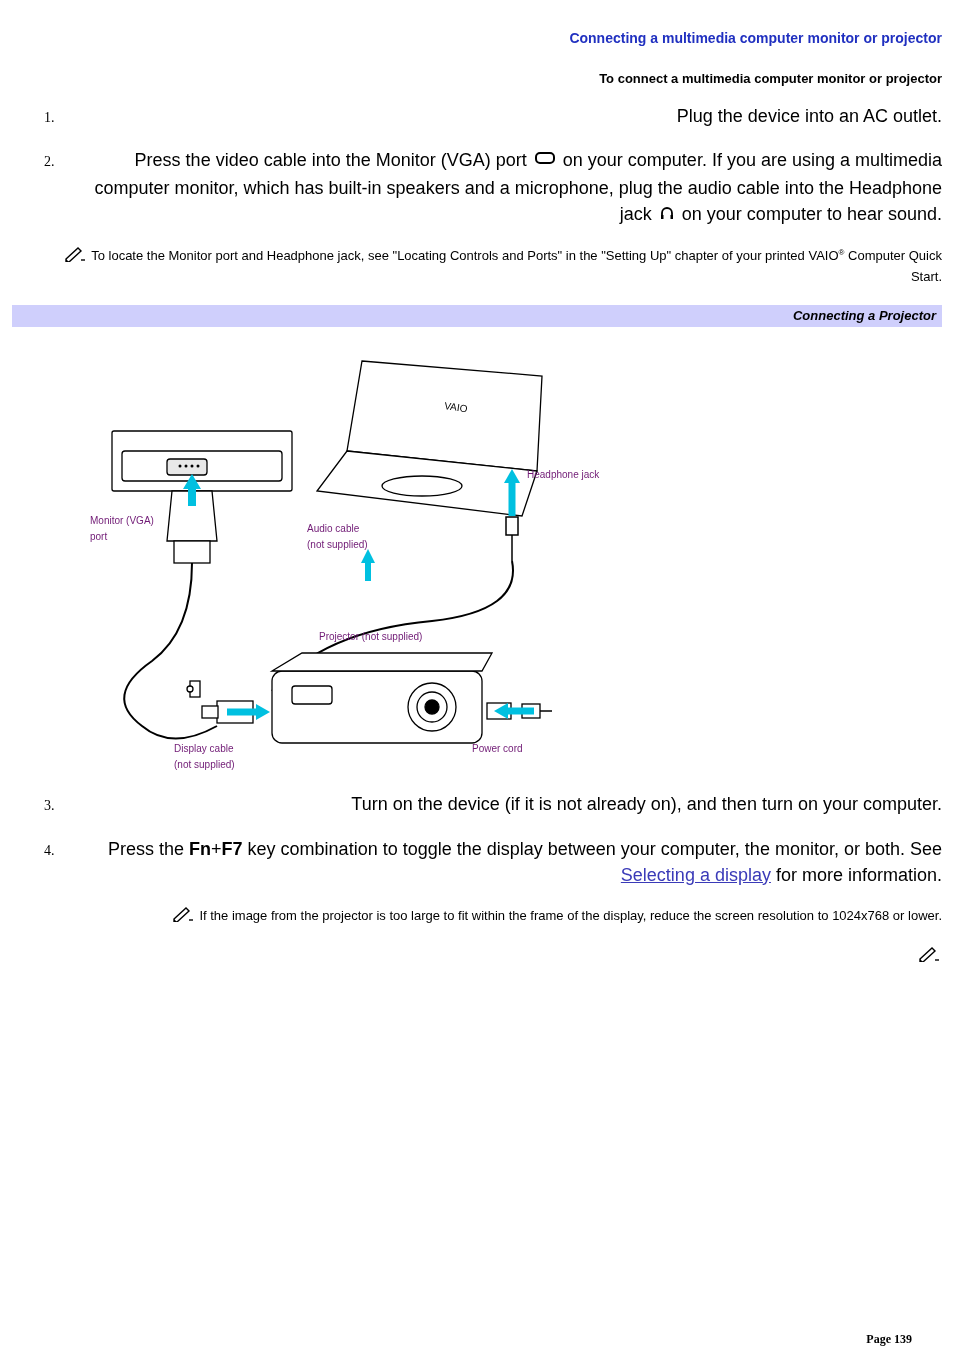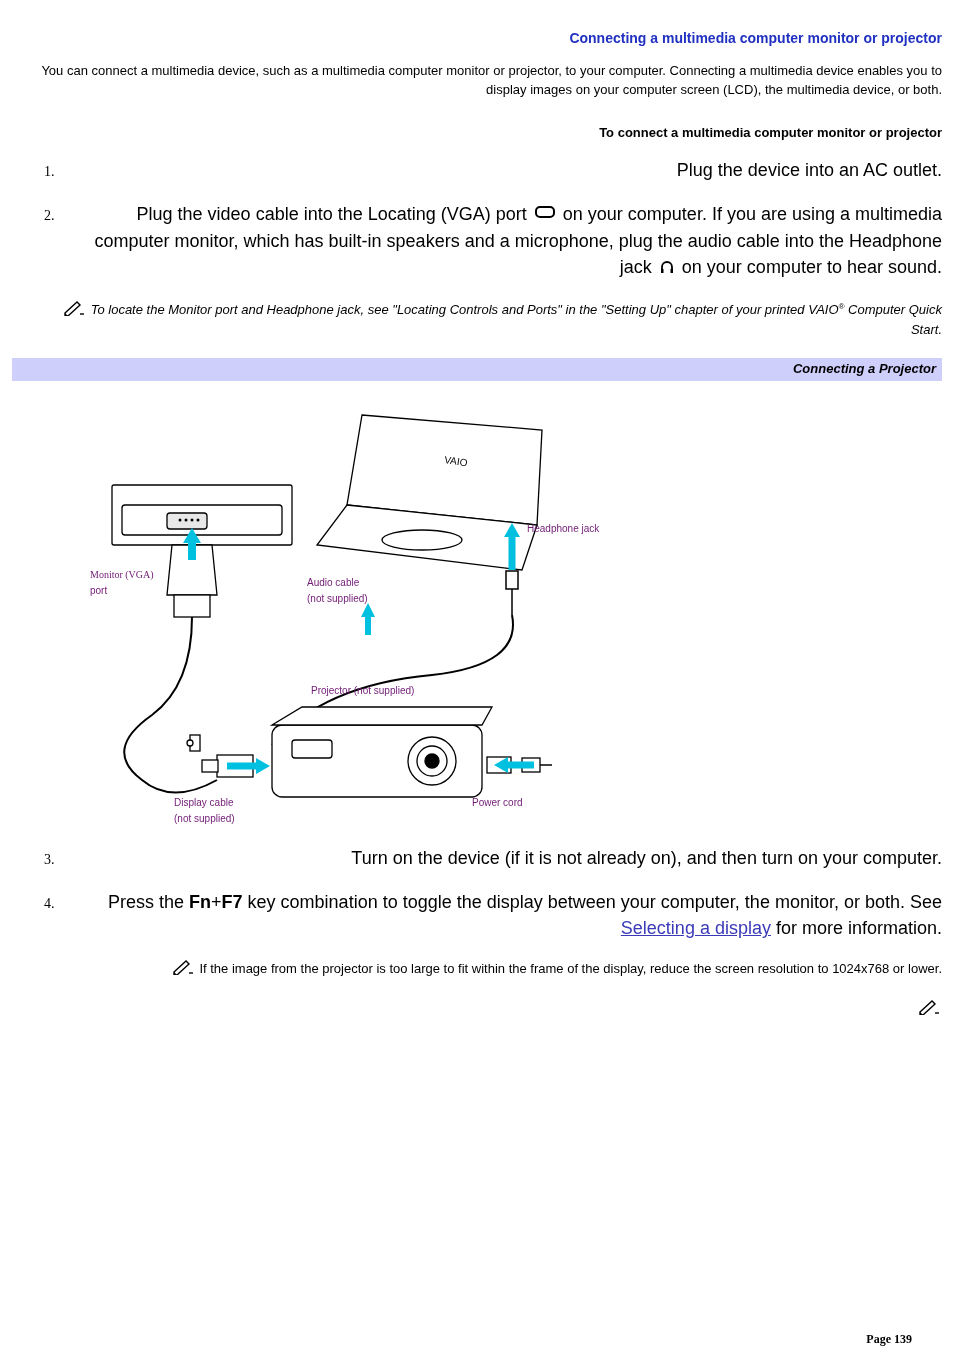--- a/index.html
+++ b/index.html
@@ -37,21 +37,20 @@
     }
     ol.steps > li > span.bodytext {
       font-family: Verdana, Geneva, sans-serif;
       font-size: 18px;
     }
     .note {
       margin: 8px 0 18px 0;
     }
     .note-indented {
       margin-left: 40px;
-      font-style: italic;
     }
     .icon-inline {
       display: inline-block;
       vertical-align: middle;
       margin: 0 2px;
     }
     .figure-caption {
       background: #cfcffc;
       font-style: italic;
       font-weight: bold;
@@ -94,31 +93,30 @@
     }
     sup.reg { font-size: 8px; vertical-align: super; }
   </style>
 </head>
 <body>
 
 <div class="page-wrap">
 
   <h2 class="title">Connecting a multimedia computer monitor or projector</h2>
 
-  <p class="intro">You can connect a multimedia device, such as a multimedia computer monitor or projector, to your computer. Connecting a multimedia device enables you to display images on your computer screen (LCD), the multimedia device, or both.</p>
 
   <p class="subhead">To connect a multimedia computer monitor or projector</p>
 
   <ol class="steps">
     <li>
       <span class="bodytext">Plug the device into an AC outlet.</span>
     </li>
     <li>
       <span class="bodytext">
-        <span>Plug the video cable into the Locating (VGA) port </span><span class="icon-inline"><svg width="22" height="16" viewBox="0 0 22 16">
+        <span>Press the video cable into the Monitor (VGA) port </span><span class="icon-inline"><svg width="22" height="16" viewBox="0 0 22 16">
               <rect x="2" y="2" width="18" height="10" rx="4" ry="4" fill="none" stroke="#000" stroke-width="2"></rect>
             </svg></span><span> on your computer. If you are using a multimedia computer monitor, which has built-in speakers and a microphone, plug the audio cable into the Headphone jack </span><span class="icon-inline"><svg width="16" height="16" viewBox="0 0 16 16">
               <path d="M3 11 V8 a5 5 0 0 1 10 0 V11" fill="none" stroke="#000" stroke-width="1.8"></path>
               <rect x="2" y="10" width="2.5" height="4" fill="#000"></rect>
               <rect x="11.5" y="10" width="2.5" height="4" fill="#000"></rect>
             </svg></span><span> on your computer to hear sound.</span>
       </span>
     </li>
   </ol>
 
@@ -208,25 +206,25 @@
           <polygon points="422,380 436,372 436,388" stroke="none"></polygon>
         </g>
       </g>
 
       <g stroke="#000" stroke-width="1.3" fill="#fff">
         <rect x="118" y="350" width="10" height="16"></rect>
         <circle cx="118" cy="358" r="3"></circle>
       </g>
     </svg>
     <span class="fig-label" style="left:455px; top:138px;">Headphone jack</span>
-    <span class="fig-label" style="left:18px; top:184px;font-family:Liberation Serif, serif;">Monitor (VGA)</span>
+    <span class="fig-label" style="left:18px; top:184px;">Monitor (VGA)</span>
     <span class="fig-label" style="left:18px; top:200px;">port</span>
     <span class="fig-label" style="left:235px; top:192px;">Audio cable</span>
     <span class="fig-label" style="left:235px; top:208px;">(not supplied)</span>
-    <span class="fig-label" style="left:239px; top:300px;">Projector (not supplied)</span>
+    <span class="fig-label" style="left:247px; top:300px;">Projector (not supplied)</span>
     <span class="fig-label" style="left:102px; top:412px;">Display cable</span>
     <span class="fig-label" style="left:102px; top:428px;">(not supplied)</span>
     <span class="fig-label" style="left:400px; top:412px;">Power cord</span>
   </div>
 
   <ol class="steps" start="3">
     <li>
       <span class="bodytext">Turn on the device (if it is not already on), and then turn on your computer.</span>
     </li>
     <li>

